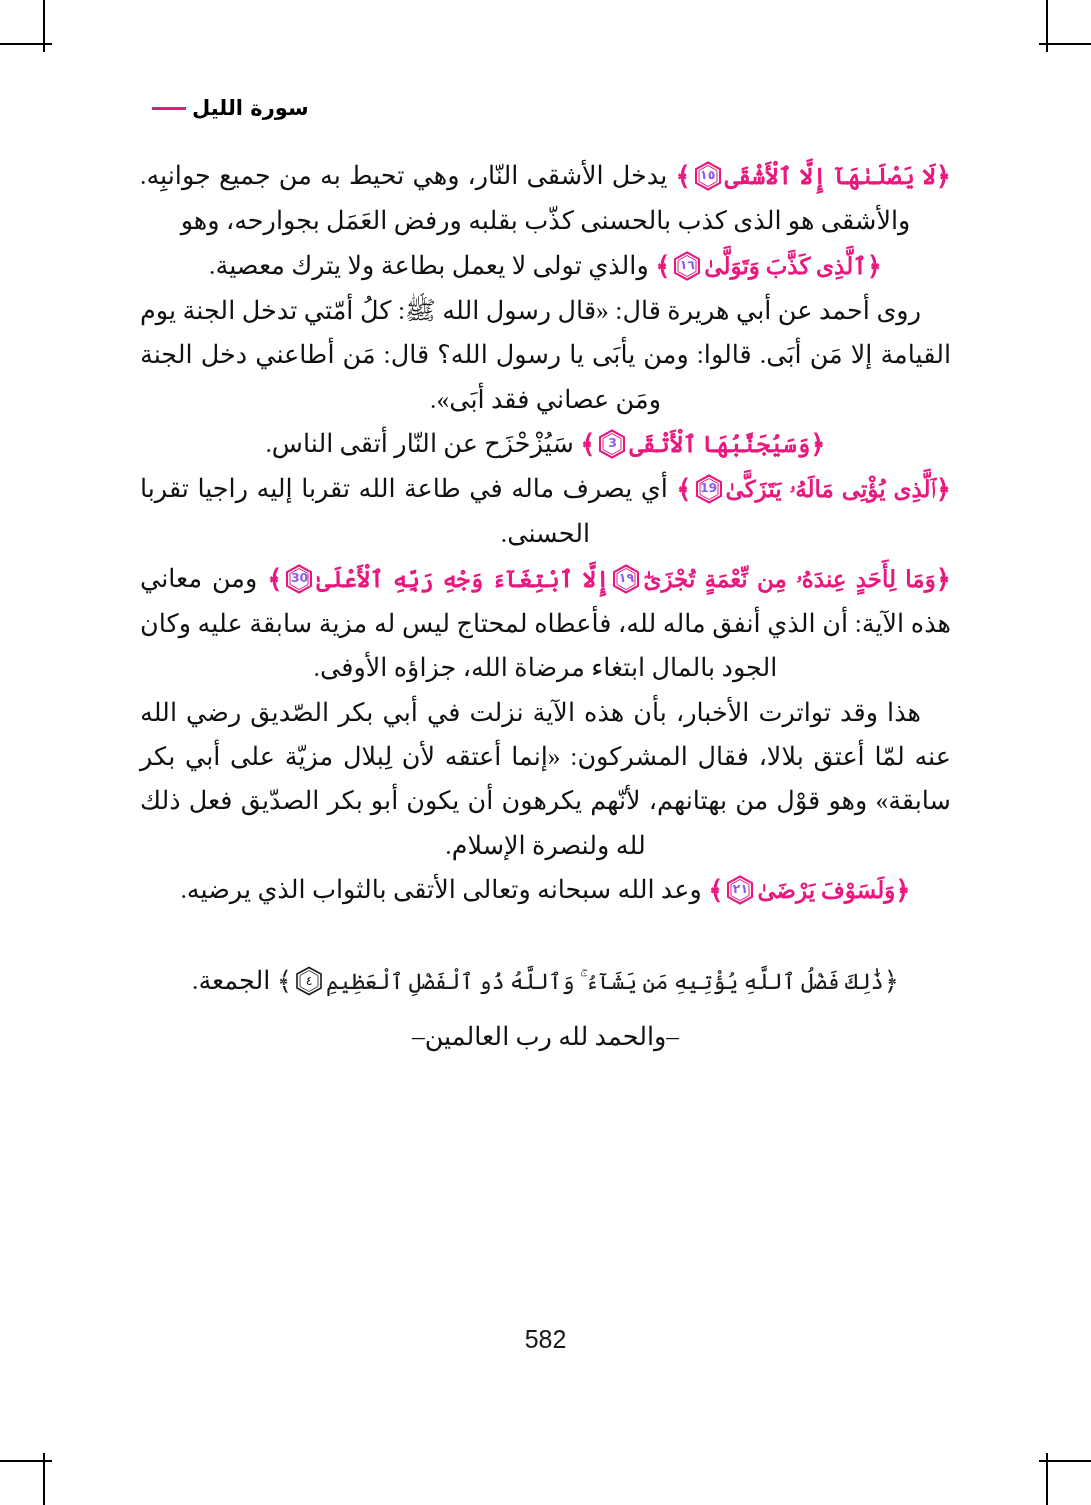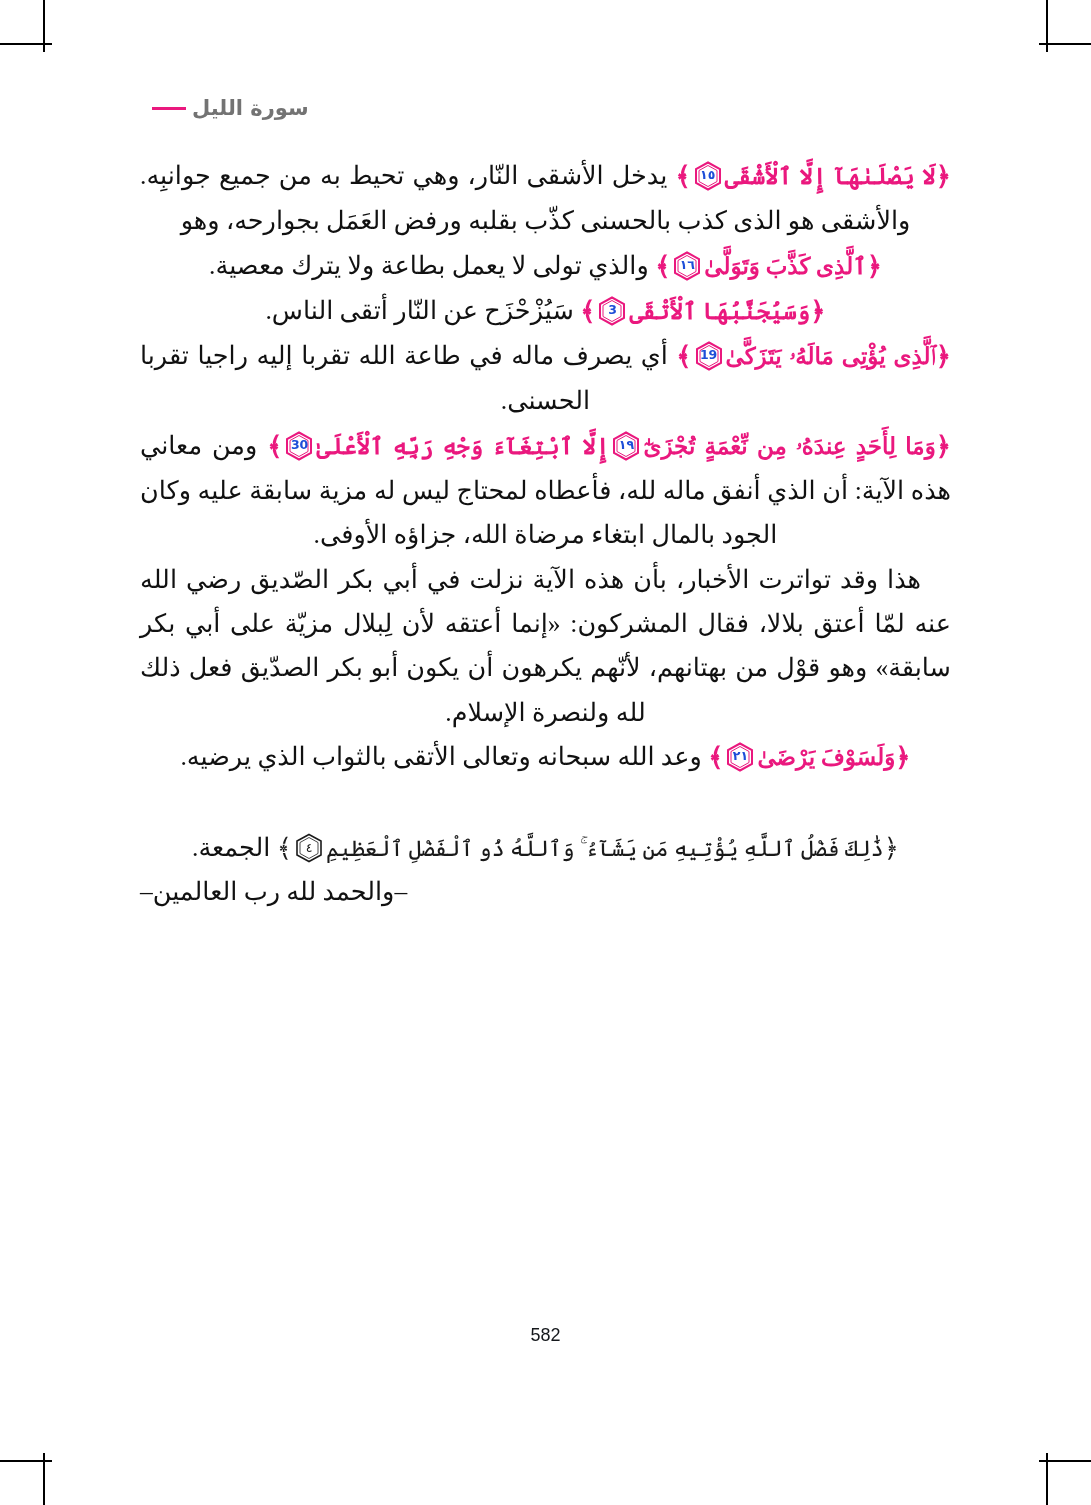--- a/index.html
+++ b/index.html
@@ -54,21 +54,21 @@
     display: inline-block;
     width: 34px;
     height: 3px;
     background: #ea187e;
     vertical-align: middle;
     margin-left: 12px;
     margin-right: 2px;
   }
   .running-head .surah-name {
     display: inline-block;
-    color: #737373;
+    color: #000000;
     font-family: "DejaVu Sans", "Liberation Sans", sans-serif;
     font-size: 21px;
     font-weight: bold;
     letter-spacing: 0.5px;
     vertical-align: middle;
   }
 
   
   .body-text {
     direction: rtl;
@@ -113,45 +113,45 @@
   .ayah-mark svg { display: block; width: 30px; height: 30px; }
   .ayah-mark .num {
     position: absolute;
     left: 0; right: 0; top: 0; bottom: 0;
     display: flex;
     align-items: center;
     justify-content: center;
     font-family: "DejaVu Sans", "Liberation Sans", sans-serif;
     font-size: 12.5px;
     line-height: 1;
-    color: #1d4ed8;
+    color: #8b5cf6;
     font-weight: bold;
     padding-bottom: 1px;
   }
   .ayah-mark.black .num { color: #1a1a1a; font-weight: normal; }
   .spacer-lg { height: 46px; }
 
   .closing {
     direction: rtl;
-    text-align: left;
+    text-align: center;
     font-size: 25.5px;
     line-height: 1.6;
     color: #111111;
-    margin: 0;
+    margin: 12px;
   }
 
   
   .folio {
     position: absolute;
     left: 0;
     right: 0;
     top: 1325px;
     text-align: center;
     font-family: "Liberation Sans", "DejaVu Sans", sans-serif;
-    font-size: 18px;
+    font-size: 25px;
     color: #15181c;
   }
 </style>
 </head>
 <body>
 
 <div class="page">
 
   <div class="crop v tl-v"></div>
   <div class="crop h tl-h"></div>
@@ -173,20 +173,23 @@
     <p class="body-text"><span class="ayah"><span class="bracket">﴿</span><span>لَا يَصْلَىٰهَآ إِلَّا ٱلْأَشْقَى</span><span class="ayah-mark"><svg viewBox="0 0 30 30" aria-hidden="true">
               <polygon points="15,1.5 27,8 27,22 15,28.5 3,22 3,8" fill="none" stroke="#ea187e" stroke-width="2"></polygon>
               <polygon points="15,4.5 24,9.5 24,20.5 15,25.5 6,20.5 6,9.5" fill="none" stroke="#ea187e" stroke-width="1"></polygon>
             </svg><span class="num">١٥</span></span><span class="bracket">﴾</span></span> <span>يدخل الأشقى النّار، وهي تحيط به من جميع جوانبِه. والأشقى هو الذى كذب بالحسنى كذّب بقلبه ورفض العَمَل بجوارحه، وهو</span></p>
 
     <p class="body-text"><span class="ayah"><span class="bracket">﴿</span><span>ٱلَّذِى كَذَّبَ وَتَوَلَّىٰ</span><span class="ayah-mark"><svg viewBox="0 0 30 30" aria-hidden="true">
               <polygon points="15,1.5 27,8 27,22 15,28.5 3,22 3,8" fill="none" stroke="#ea187e" stroke-width="2"></polygon>
               <polygon points="15,4.5 24,9.5 24,20.5 15,25.5 6,20.5 6,9.5" fill="none" stroke="#ea187e" stroke-width="1"></polygon>
             </svg><span class="num">١٦</span></span><span class="bracket">﴾</span></span> <span>والذي تولى لا يعمل بطاعة ولا يترك معصية.</span></p>
 
+    <p class="body-text para-indent">
+      <span>روى أحمد عن أبي هريرة قال: «قال رسول الله ﷺ: كلُ أمّتي تدخل الجنة يوم القيامة إلا مَن أبَى. قالوا: ومن يأبَى يا رسول الله؟ قال: مَن أطاعني دخل الجنة ومَن عصاني فقد أبَى».</span>
+    </p>
 
     <p class="body-text"><span class="ayah"><span class="bracket">﴿</span><span>وَسَيُجَنَّبُهَا ٱلْأَتْقَى</span><span class="ayah-mark"><svg viewBox="0 0 30 30" aria-hidden="true">
               <polygon points="15,1.5 27,8 27,22 15,28.5 3,22 3,8" fill="none" stroke="#ea187e" stroke-width="2"></polygon>
               <polygon points="15,4.5 24,9.5 24,20.5 15,25.5 6,20.5 6,9.5" fill="none" stroke="#ea187e" stroke-width="1"></polygon>
             </svg><span class="num">3</span></span><span class="bracket">﴾</span></span> <span>سَيُزْحْزَح عن النّار أتقى الناس.</span></p>
 
     <p class="body-text"><span class="ayah"><span class="bracket">﴿</span><span>ٱلَّذِى يُؤْتِى مَالَهُۥ يَتَزَكَّىٰ</span><span class="ayah-mark"><svg viewBox="0 0 30 30" aria-hidden="true">
               <polygon points="15,1.5 27,8 27,22 15,28.5 3,22 3,8" fill="none" stroke="#ea187e" stroke-width="2"></polygon>
               <polygon points="15,4.5 24,9.5 24,20.5 15,25.5 6,20.5 6,9.5" fill="none" stroke="#ea187e" stroke-width="1"></polygon>
             </svg><span class="num">19</span></span><span class="bracket">﴾</span></span> <span>أي يصرف ماله في طاعة الله تقربا إليه راجيا تقربا الحسنى.</span></p>

